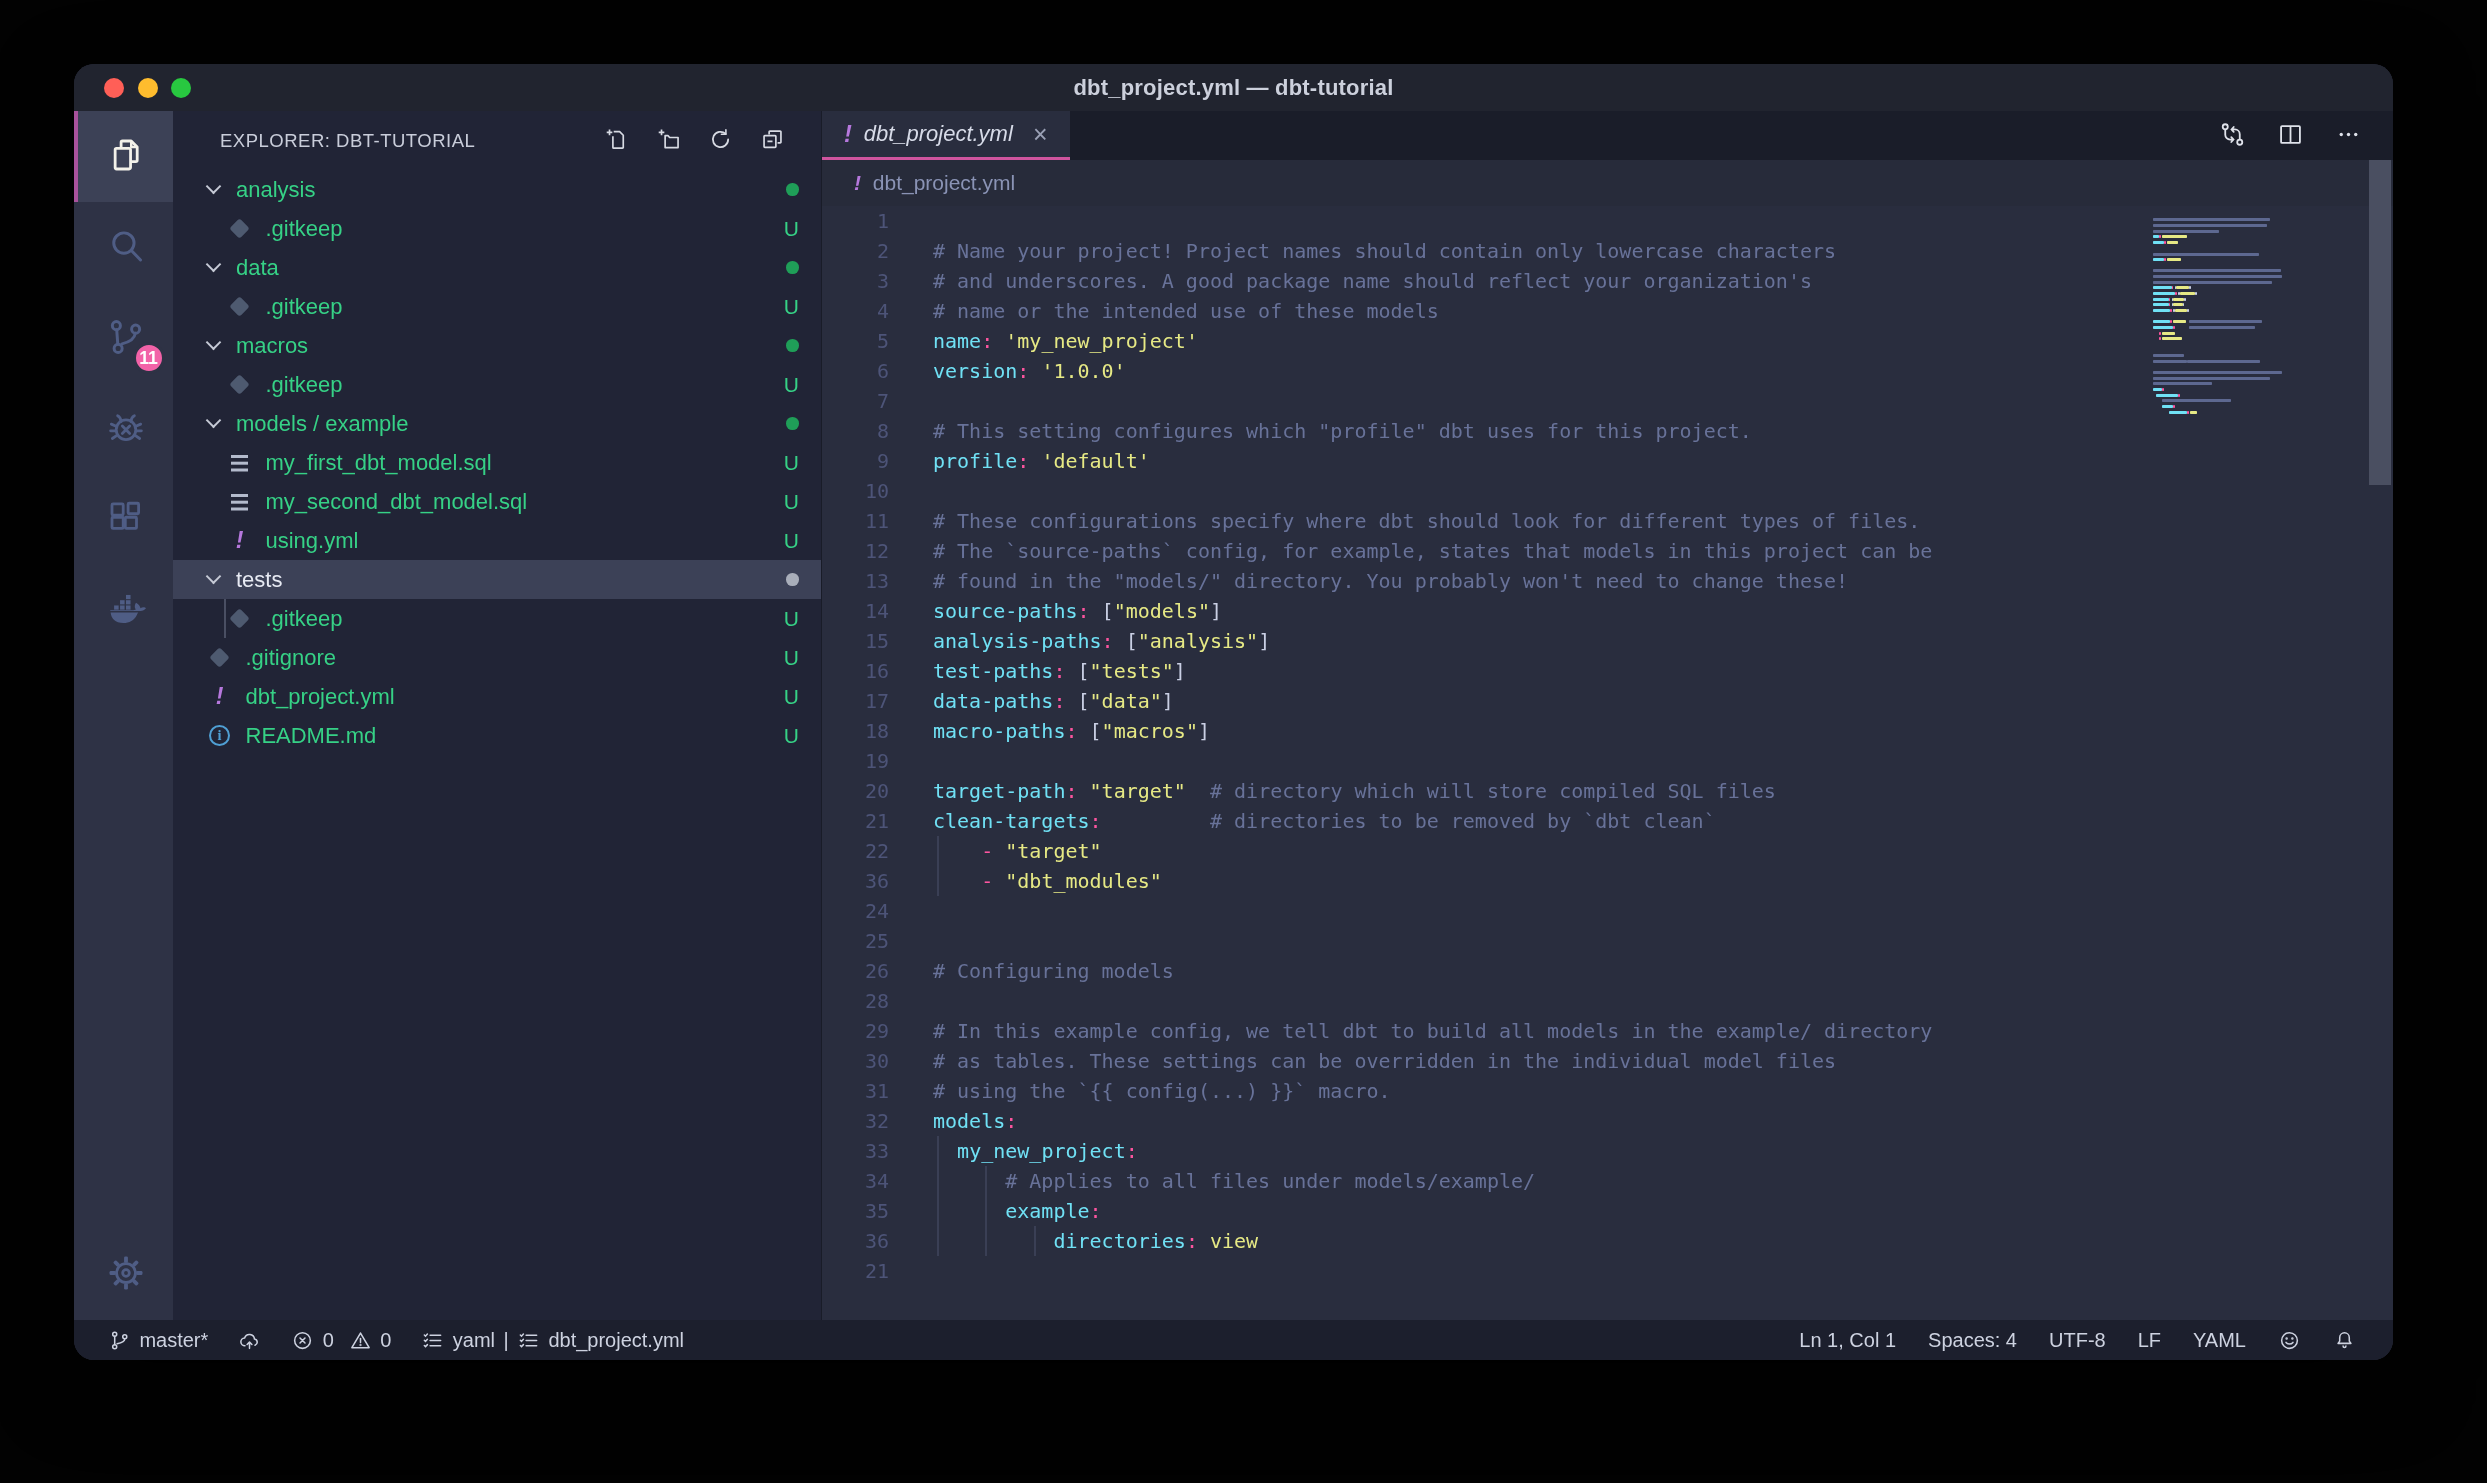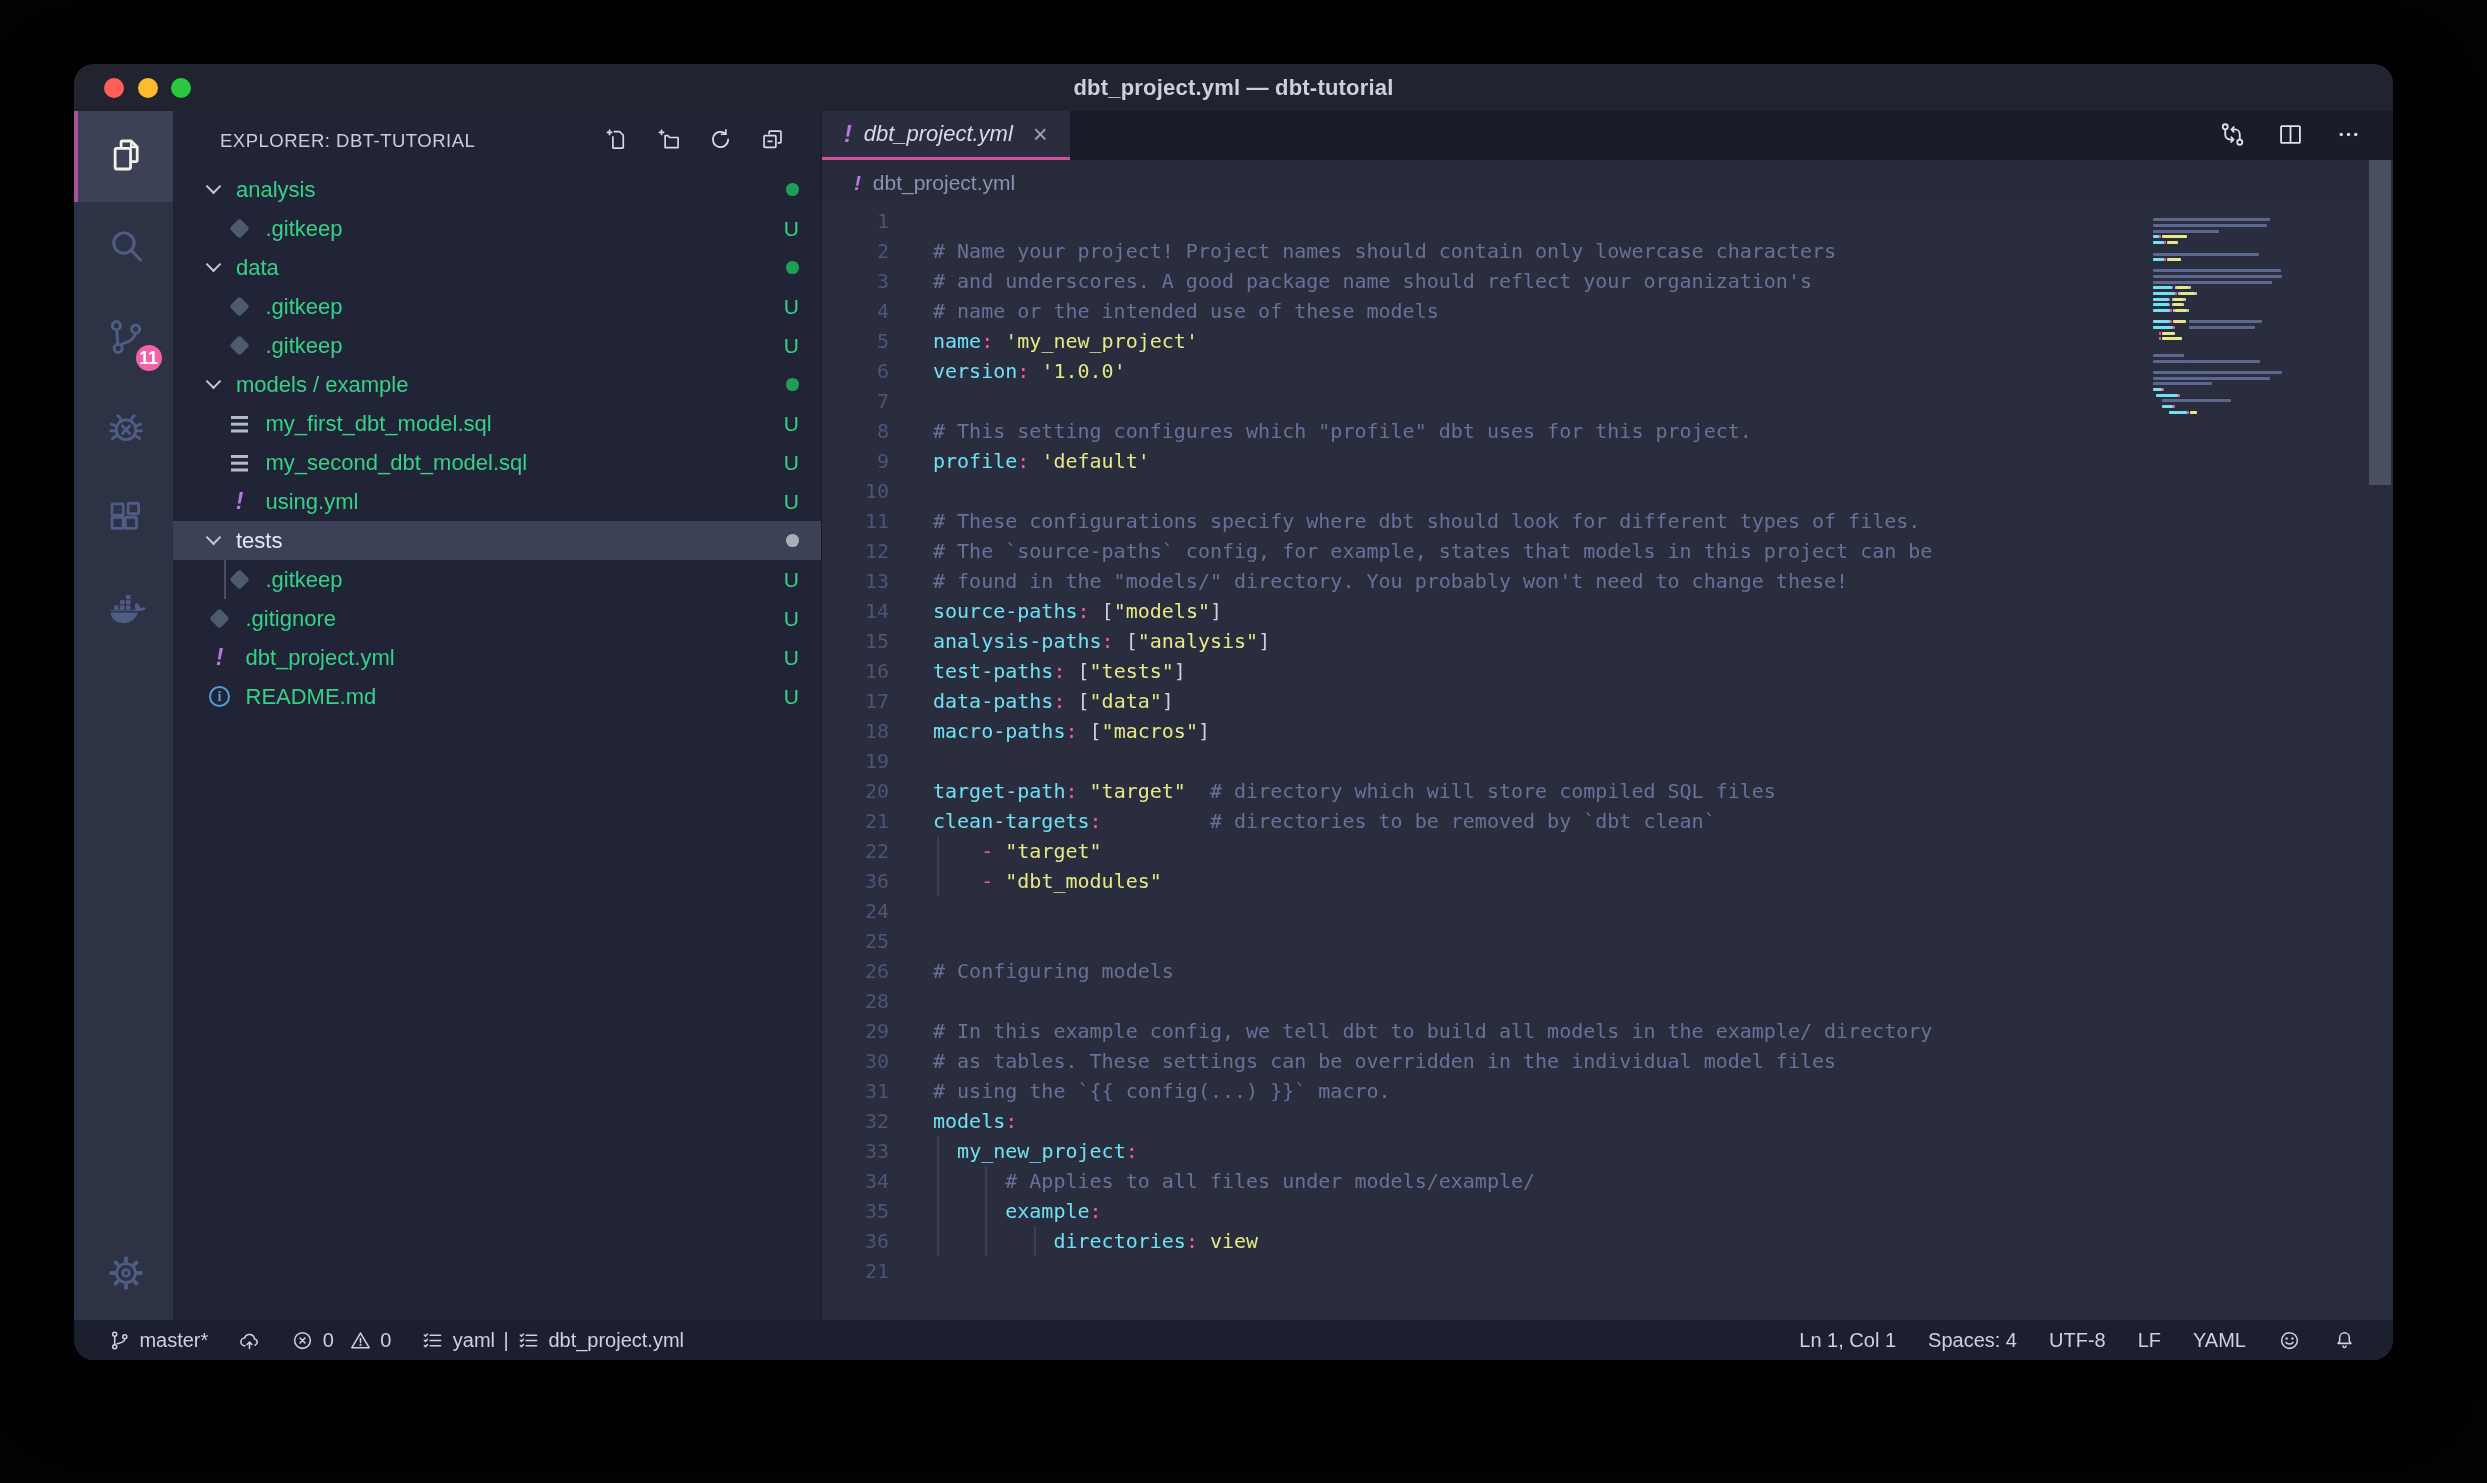--- a/index.html
+++ b/index.html
@@ -260,20 +260,27 @@
             </div>
             <div class="trow indent1">
               <span class="ic">
                 <span class="ic-git"></span>
               </span>
               <span class="lbl">.gitkeep</span>
               <span class="decor">
                 <span class="ubadge">U</span>
               </span>
             </div>
+            <div class="trow">
+              <span class="chev"></span>
+              <span class="lbl">macros</span>
+              <span class="decor">
+                <span class="dot"></span>
+              </span>
+            </div>
             <div class="trow indent1">
               <span class="ic">
                 <span class="ic-git"></span>
               </span>
               <span class="lbl">.gitkeep</span>
               <span class="decor">
                 <span class="ubadge">U</span>
               </span>
             </div>
             <div class="trow">

